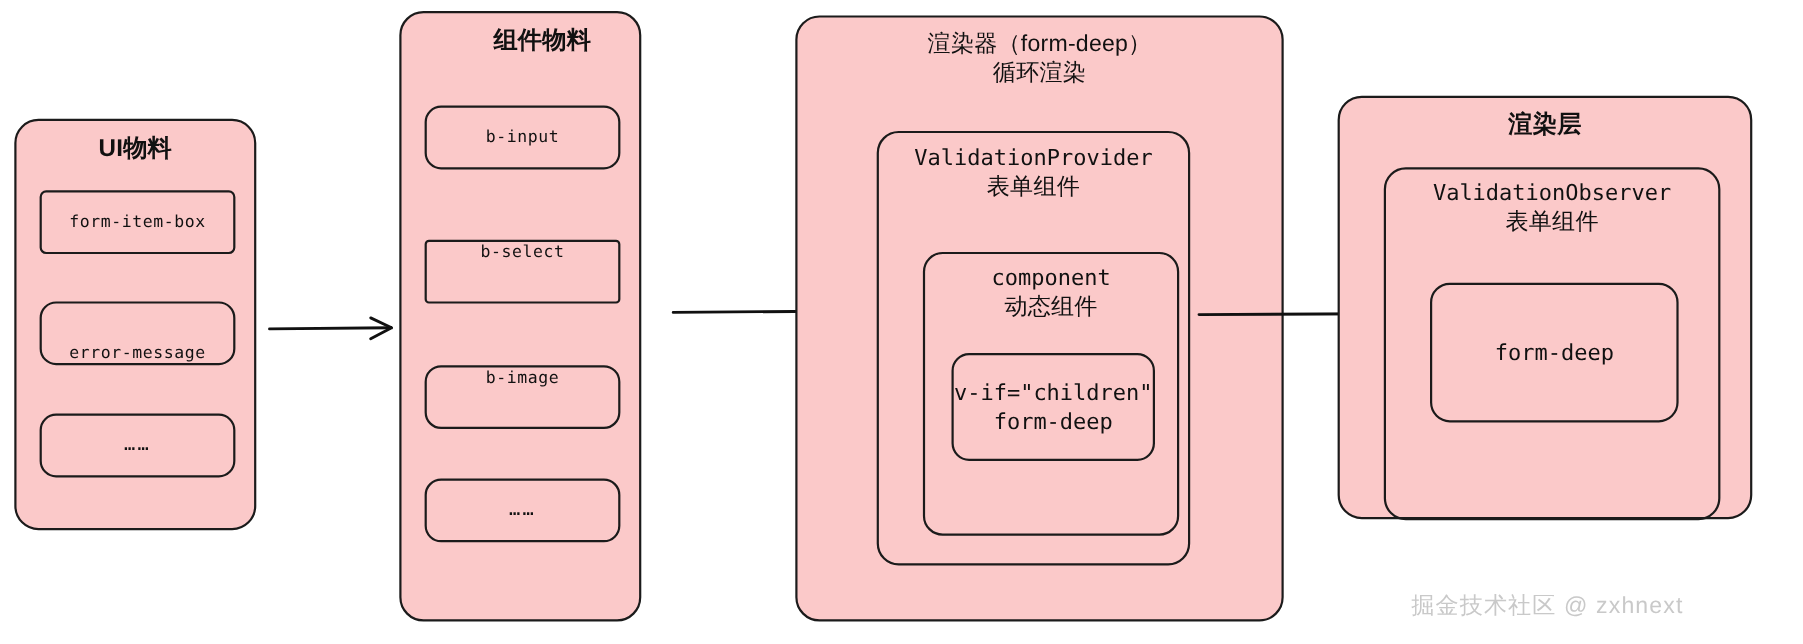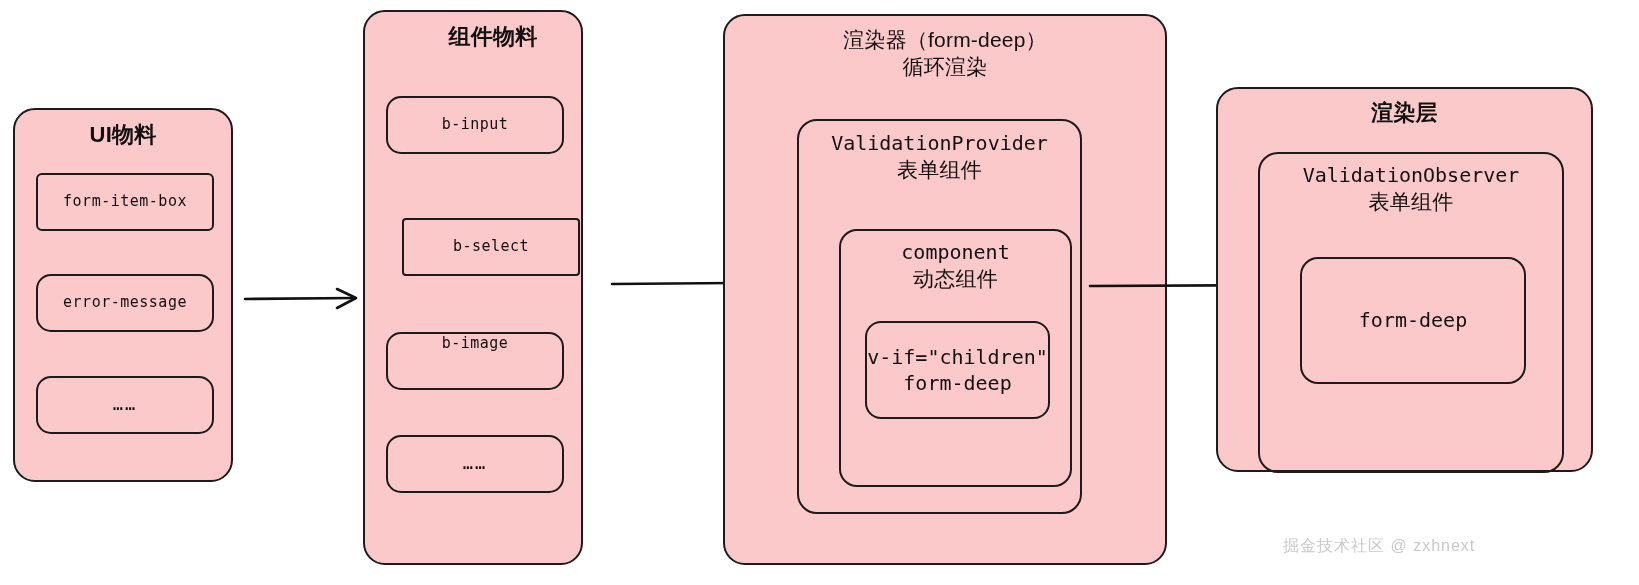--- a/index.html
+++ b/index.html
@@ -72,21 +72,21 @@
 
   
   .arrow {
     position: absolute;
     overflow: visible;
   }
 
   .watermark {
     position: absolute;
     color: #c9c9c9;
-    font-size: 16px;
+    font-size: 21px;
     font-family: "Liberation Sans", "DejaVu Sans", sans-serif;
     letter-spacing: 1px;
     white-space: nowrap;
     user-select: none;
   }
 
   .stack-title {
     display: flex;
     flex-direction: column;
     align-items: center;
@@ -98,42 +98,42 @@
 
 <div id="canvas">
 
   <div class="box" style="left:13px; top:108px; width:220px; height:374px;">
     <div class="label panel-title" style="margin-top:11px;">UI物料</div>
 
     <div class="box inner" style="left:21px; top:63px; width:178px; height:58px; border-radius:6px; justify-content:center;">
       <div class="label chip-label">form-item-box</div>
     </div>
 
-    <div class="box inner" style="left:21px; top:164px; width:178px; height:58px; border-radius:15px; justify-content:center;">
+    <div class="box inner" style="left:21px; top:164px; width:178px; height:58px; border-radius:15px; justify-content:flex-end;">
       <div class="label chip-label">error-message</div>
     </div>
 
     <div class="box inner" style="left:21px; top:266px; width:178px; height:58px; border-radius:15px; justify-content:center;">
       <div class="label chip-label dots">……</div>
     </div>
   </div>
 
   <svg class="arrow" style="left:243px; top:282px;" width="130" height="34" viewBox="0 0 130 34">
     <path d="M2,17 L112,16" stroke="#111111" stroke-width="2.6" fill="none" stroke-linecap="round"></path>
     <path d="M113,16 L94,7 M113,16 L94,26" stroke="#111111" stroke-width="2.6" fill="none" stroke-linecap="round"></path>
   </svg>
 
   <div class="box" style="left:363px; top:10px; width:220px; height:555px;padding-left:40px;">
     <div class="label panel-title" style="margin-top:11px;">组件物料</div>
 
     <div class="box inner" style="left:21px; top:84px; width:178px; height:58px; border-radius:15px; justify-content:center;">
       <div class="label chip-label">b-input</div>
     </div>
 
-    <div class="box inner" style="left:21px; top:206px; width:178px; height:58px; border-radius:4px; justify-content:center;margin-left:16px;">
+    <div class="box inner" style="left:21px; top:206px; width:178px; height:58px; border-radius:4px; ">
       <div class="label chip-label">b-select</div>
     </div>
 
     <div class="box inner" style="left:21px; top:320px; width:178px; height:58px; border-radius:15px; justify-content:flex-start;">
       <div class="label chip-label">b-image</div>
     </div>
 
     <div class="box inner" style="left:21px; top:423px; width:178px; height:58px; border-radius:15px; justify-content:center;">
       <div class="label chip-label dots">……</div>
     </div>

